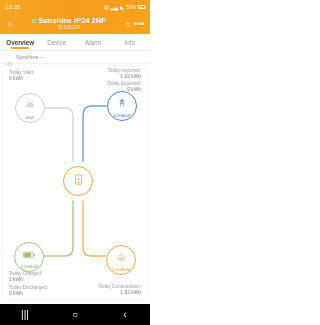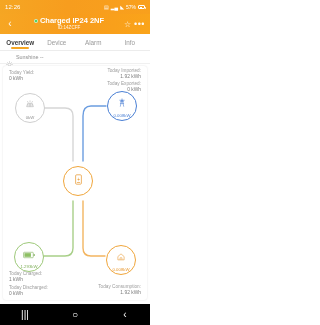--- a/index.html
+++ b/index.html
@@ -148,21 +148,21 @@
       <span class="batt-shape">
           <span class="batt-fill"></span>
         </span>
     </span>
   </div>
 
   <div class="titlebar">
     <span class="back-ico">‹</span>
     <div class="title-wrap">
       <div class="title-main">
-        <span class="dot"></span><span>Charged IP24 2NF</span>
+        <span class="dot"></span><span>Sunshine IP24 2NF</span>
       </div>
       <div class="title-sub">ID:14ZCFF</div>
     </div>
     <span class="star-ico">☆</span>
     <span class="more-ico">•••</span>
   </div>
 
   <div class="tabs">
     <div class="tab active">Overview</div>
     <div class="tab">Device</div>

